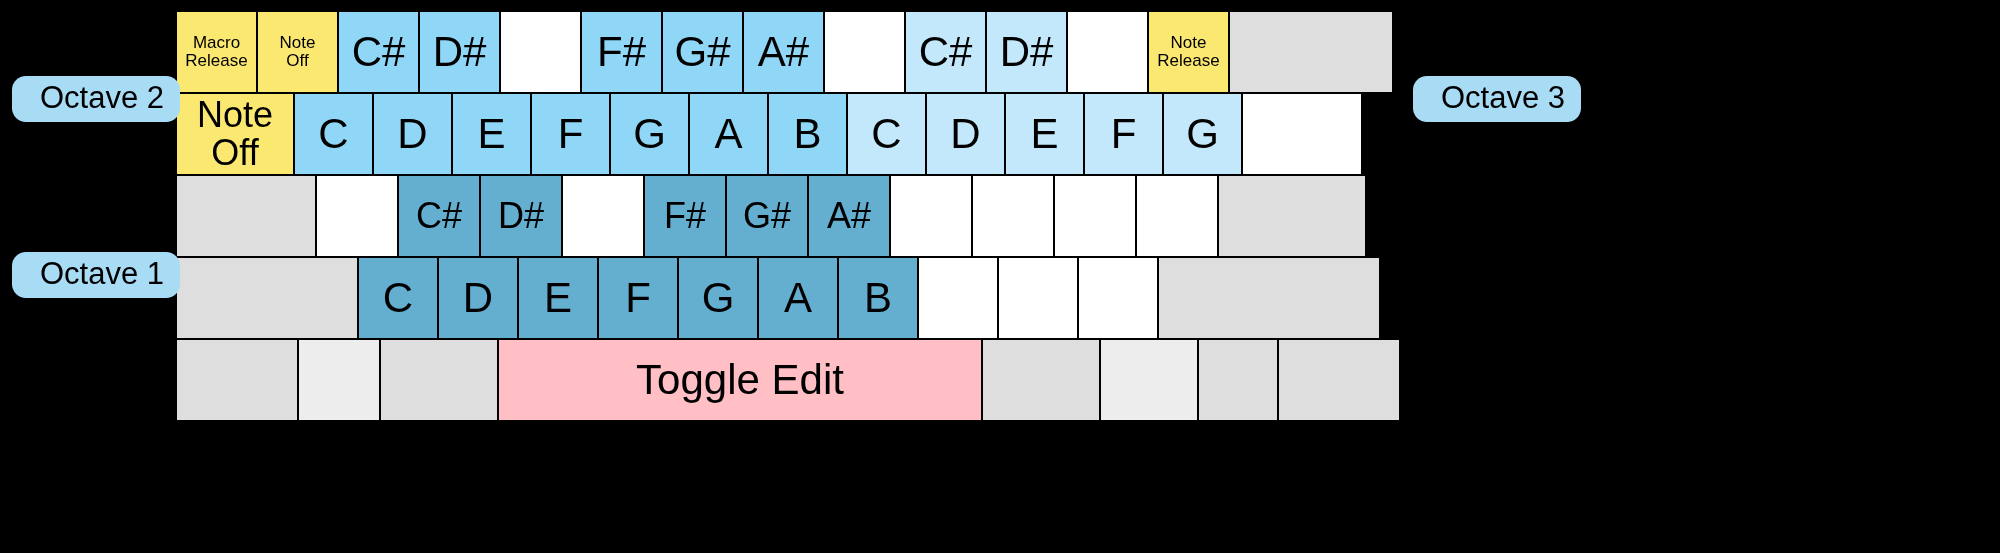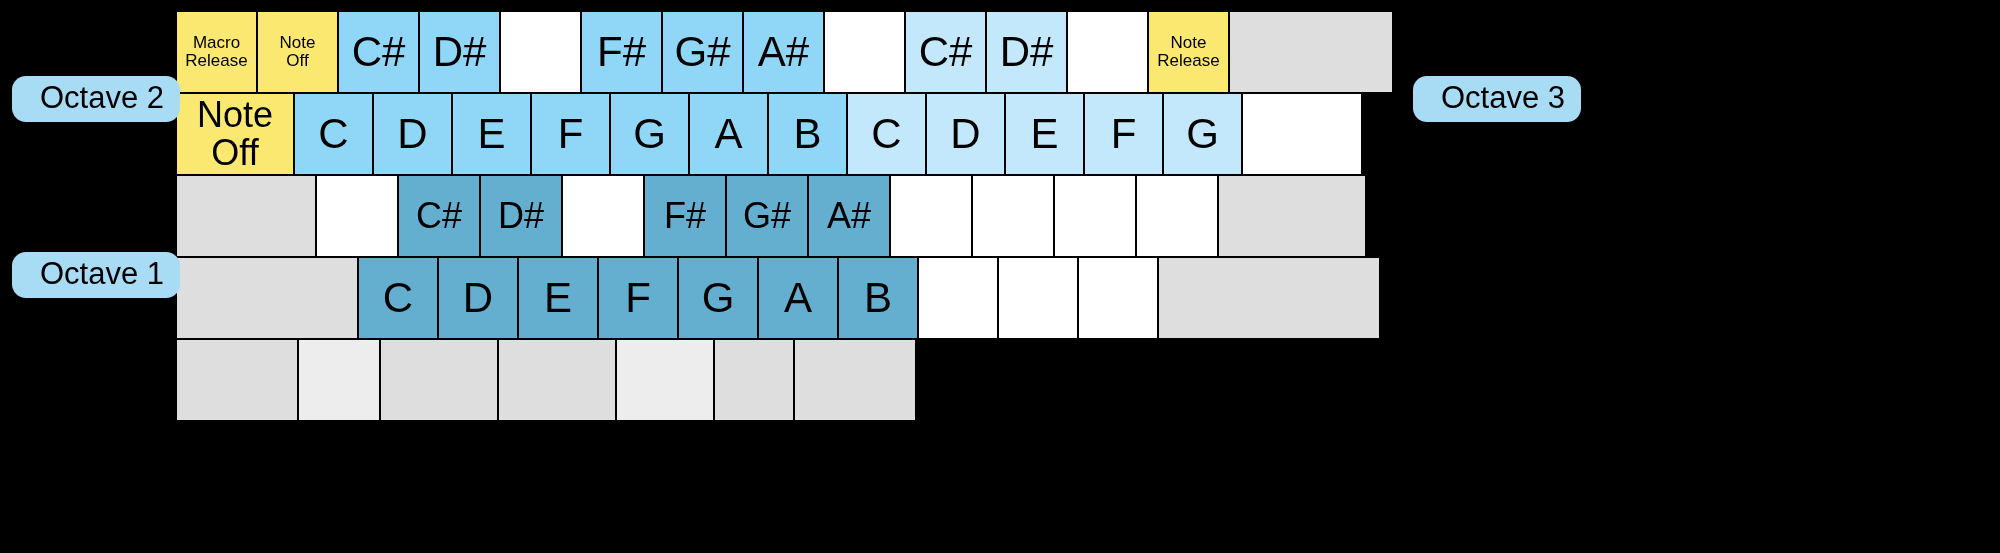--- a/index.html
+++ b/index.html
@@ -144,20 +144,21 @@
       <div class="key fill-dblue lbl-lg" style="width: 82px;">B</div>
       <div class="key fill-white lbl-lg" style="width: 82px;"></div>
       <div class="key fill-white lbl-lg" style="width: 82px;"></div>
       <div class="key fill-white lbl-lg" style="width: 82px;"></div>
       <div class="key fill-grey lbl-lg" style="width: 224px;"></div>
     </div>
     <div class="key-row" style="left: 0px; top: 328px;">
       <div class="key fill-grey lbl-lg" style="width: 124px;"></div>
       <div class="key fill-grey2 lbl-lg" style="width: 84px;"></div>
       <div class="key fill-grey lbl-lg" style="width: 120px;"></div>
+      <div class="key fill-pink lbl-lg" style="width: 486px;">Toggle Edit</div>
       <div class="key fill-grey lbl-lg" style="width: 120px;"></div>
       <div class="key fill-grey2 lbl-lg" style="width: 100px;"></div>
       <div class="key fill-grey lbl-lg" style="width: 82px;"></div>
       <div class="key fill-grey lbl-lg" style="width: 124px;"></div>
     </div>
   </div>
 
 <div class="octave-pill" id="octave-2-label">Octave 2</div>
 
 <div class="octave-pill" id="octave-1-label">Octave 1</div>

